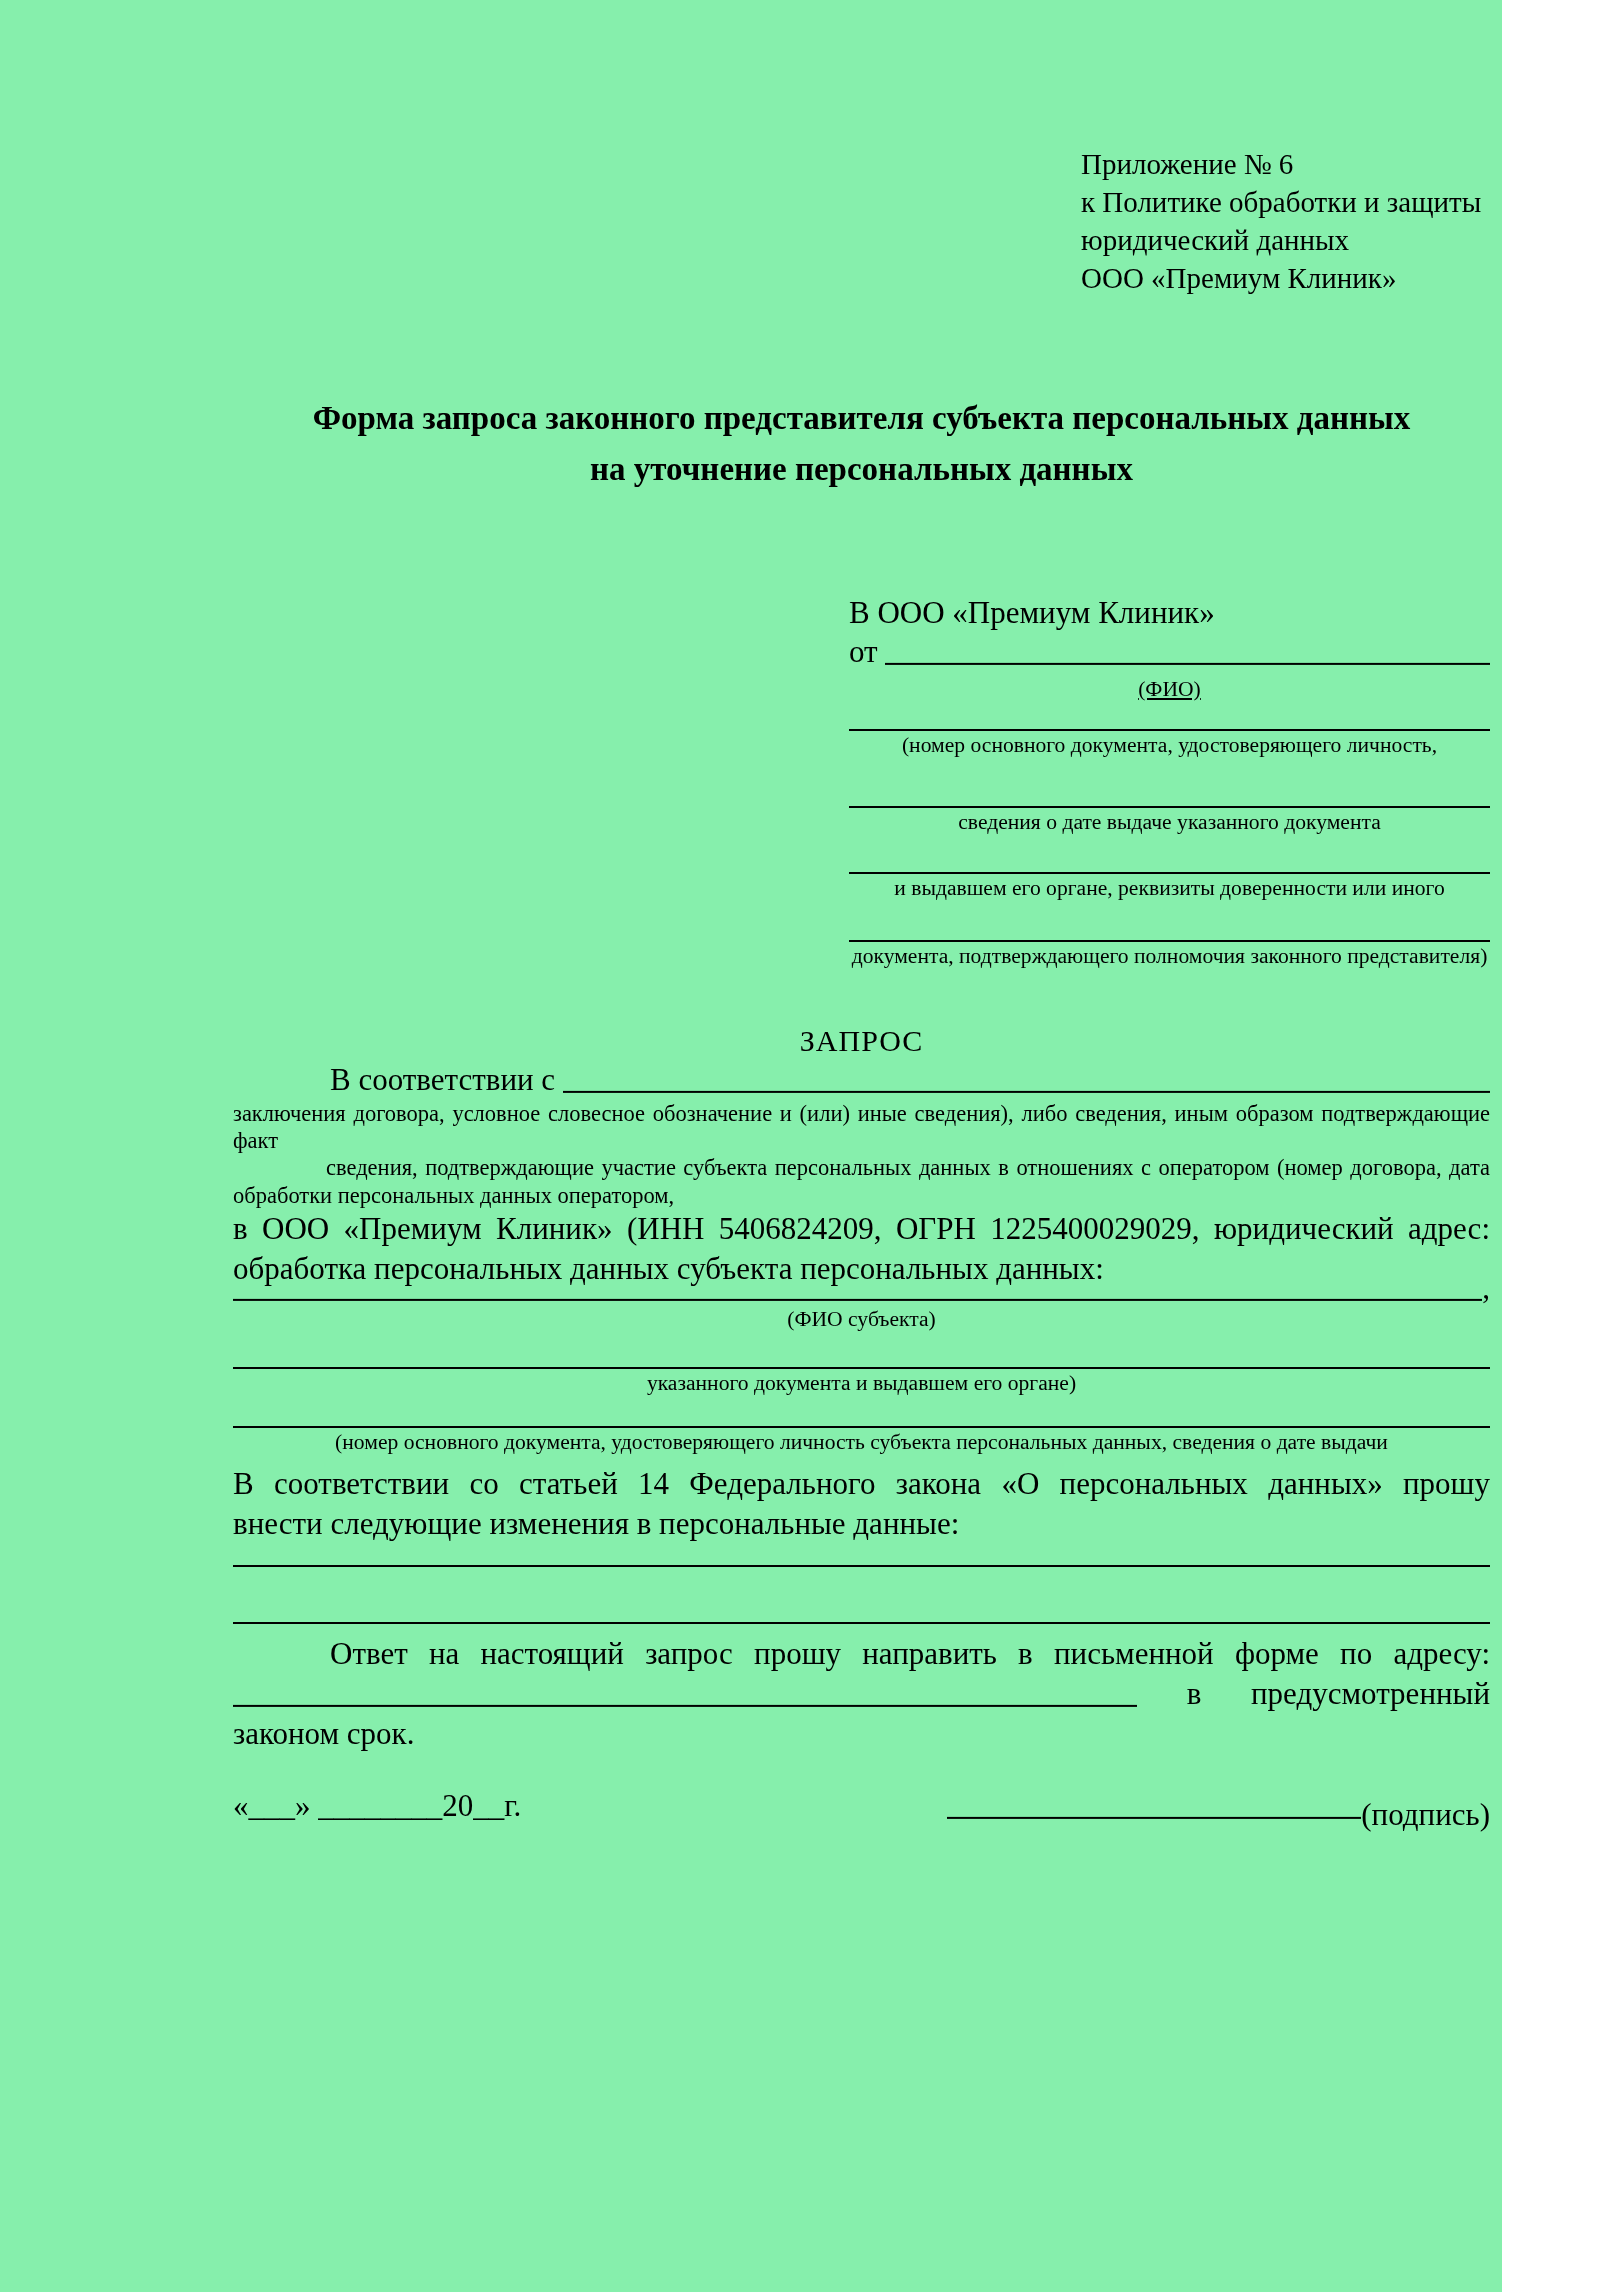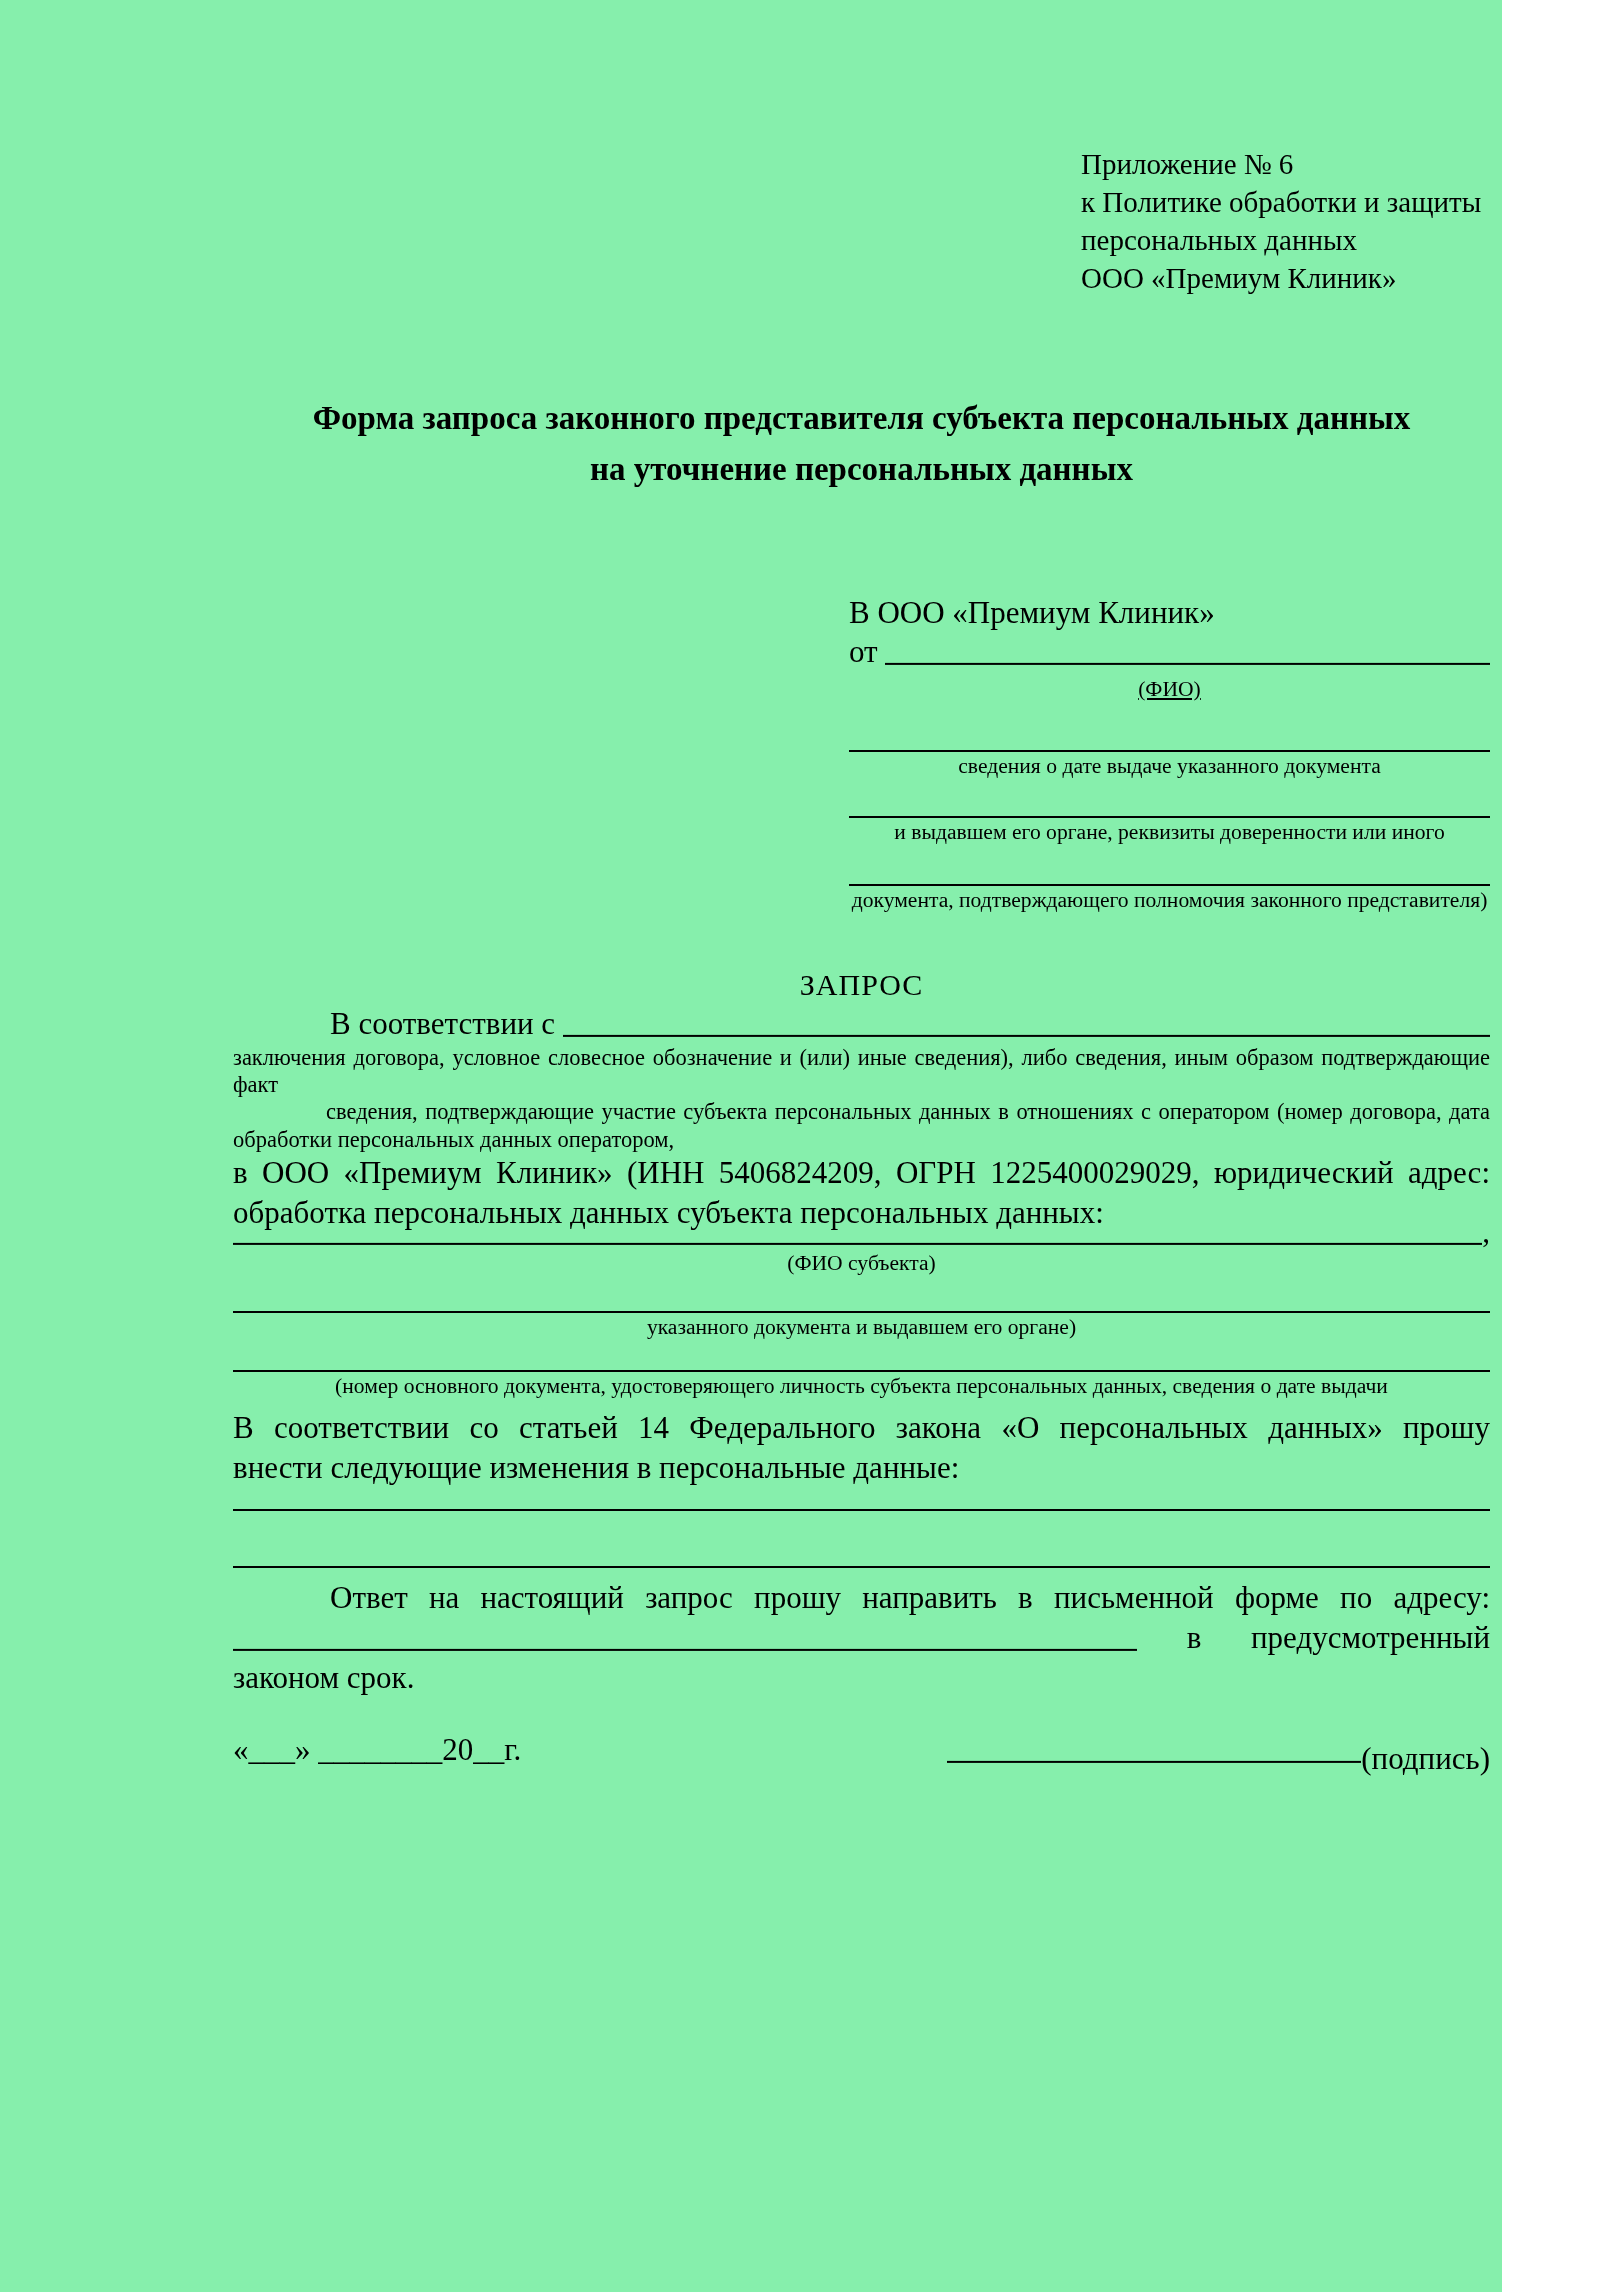--- a/index.html
+++ b/index.html
@@ -129,38 +129,42 @@
 </style>
 </head>
 <body>
 
 <div class="page">
   <div class="content">
 
     <div class="appendix">
       <div>Приложение № 6</div>
       <div>к Политике обработки и защиты</div>
-      <div>персональных данных</div>
+      <div>юридический данных</div>
       <div>ООО «Премиум Клиник»</div>
     </div>
 
     <div class="doc-title">
       <div>Форма запроса законного представителя субъекта персональных данных</div>
       <div>на уточнение персональных данных</div>
     </div>
 
     <div class="addressee">
       <div>В ООО «Премиум Клиник»</div>
       <div class="flex-base">
         <span class="prefix">от</span>
         <span>&nbsp;</span>
         <span class="fill-line"></span>
       </div>
       <div class="cap cap-fio">(ФИО)</div>
 
+      <div class="u-row u-row-1">
+        <div class="u-line"></div>
+        <div class="cap">(номер основного документа, удостоверяющего личность,</div>
+      </div>
       <div class="u-row u-row-2">
         <div class="u-line"></div>
         <div class="cap">сведения о дате выдаче указанного документа</div>
       </div>
       <div class="u-row u-row-3">
         <div class="u-line"></div>
         <div class="cap">и выдавшем его органе, реквизиты доверенности или иного</div>
       </div>
       <div class="u-row u-row-4">
         <div class="u-line"></div>

